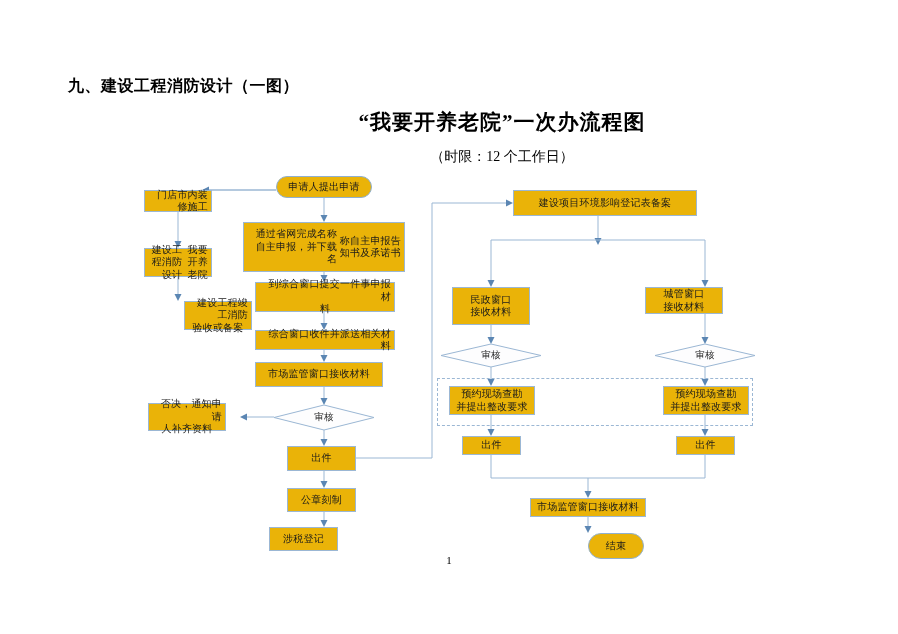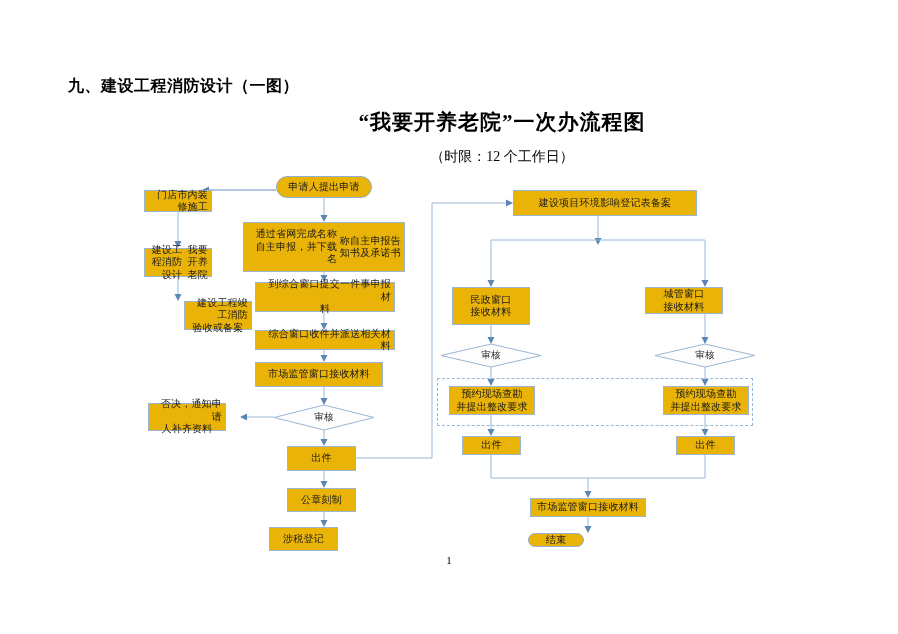--- a/index.html
+++ b/index.html
@@ -331,21 +331,21 @@
     </div>
 
     <div class="node" style="left:676px; top:436px; width:59px; height:19px;">
       <span class="txt">出件</span>
     </div>
 
     <div class="node" style="left:530px; top:498px; width:116px; height:19px;">
       <span class="txt">市场监管窗口接收材料</span>
     </div>
 
-    <div class="node terminator" style="left:528px; top:533px; width:56px; height:14px;">
+    <div class="node terminator" style="left:588px; top:533px; width:56px; height:26px;">
       <span class="txt">结束</span>
     </div>
 
   </div>
 
   <div class="page-number">1</div>
 
 </div>
 
 </body></html>

